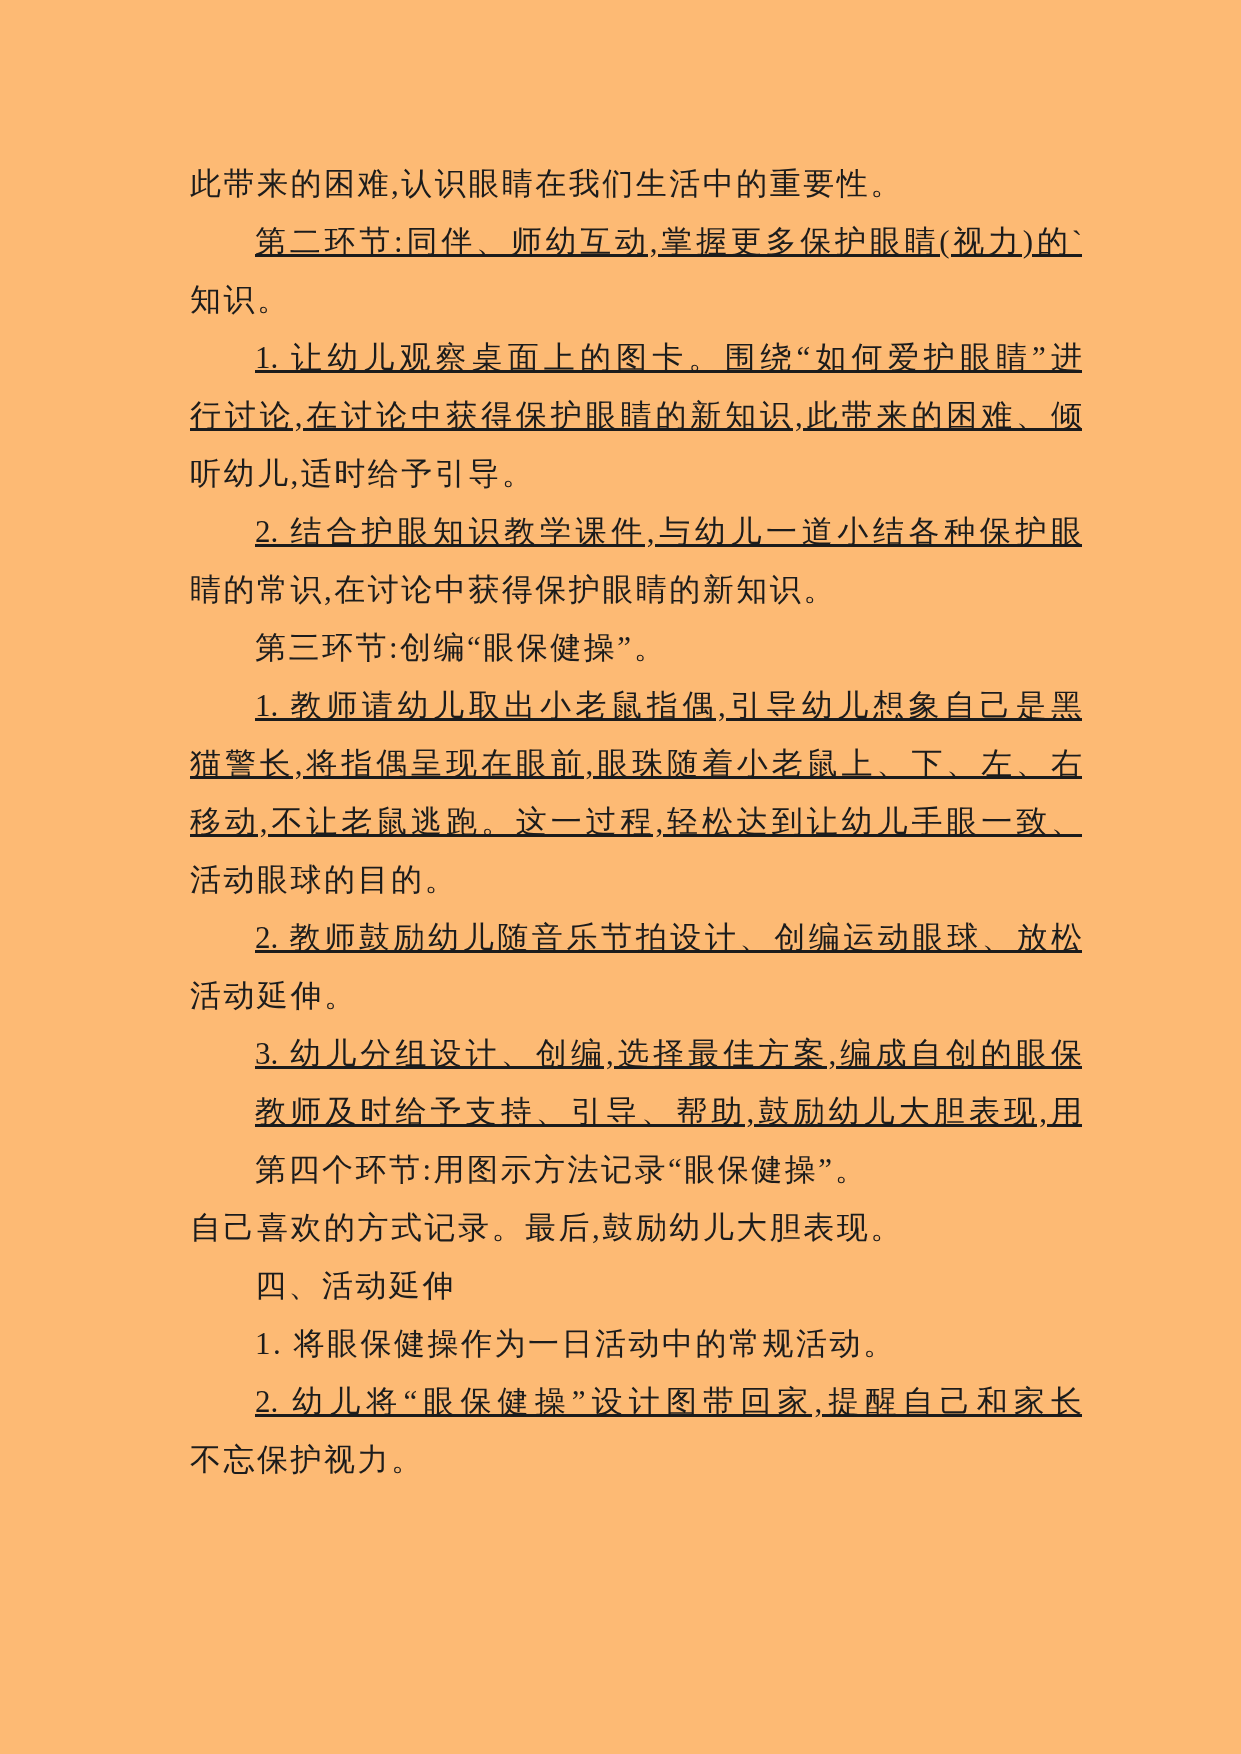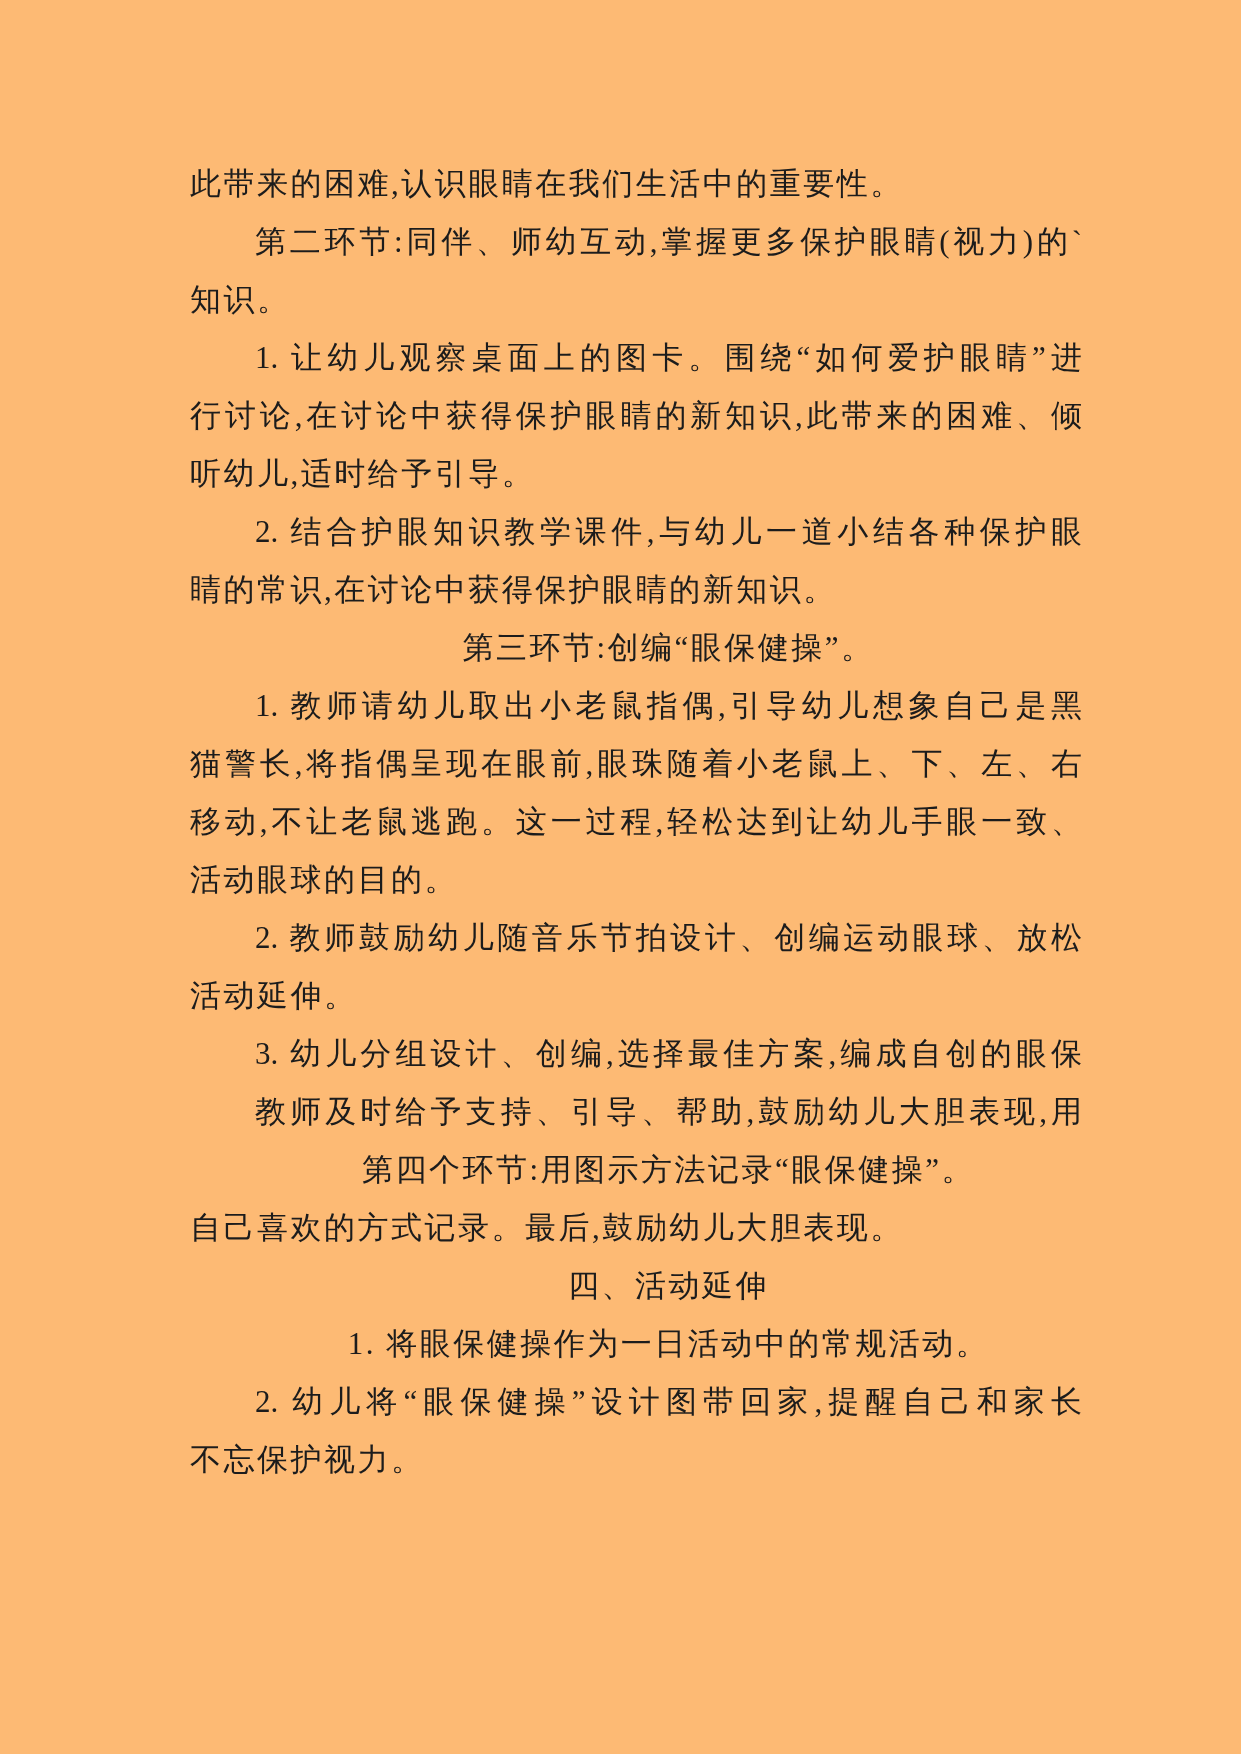--- a/index.html
+++ b/index.html
@@ -31,24 +31,24 @@
     overflow: hidden;
     letter-spacing: 2.5px;
     white-space: nowrap;
   }
   .line.justify {
     white-space: normal;
     letter-spacing: 0;
     text-align: justify;
     text-align-last: justify;
     text-justify: inter-character;
+    text-decoration: underline;
   }
   .line.indent {
     padding-left: 65px;
-    text-align: center;
   }
 </style>
 </head>
 <body>
 
 <div class="page">
   <div class="text-block" id="text-block">
       <div class="line">此带来的困难,认识眼睛在我们生活中的重要性。</div>
       <div class="line indent justify">第二环节:同伴、师幼互动,掌握更多保护眼睛(视力)的`</div>
       <div class="line">知识。</div>

